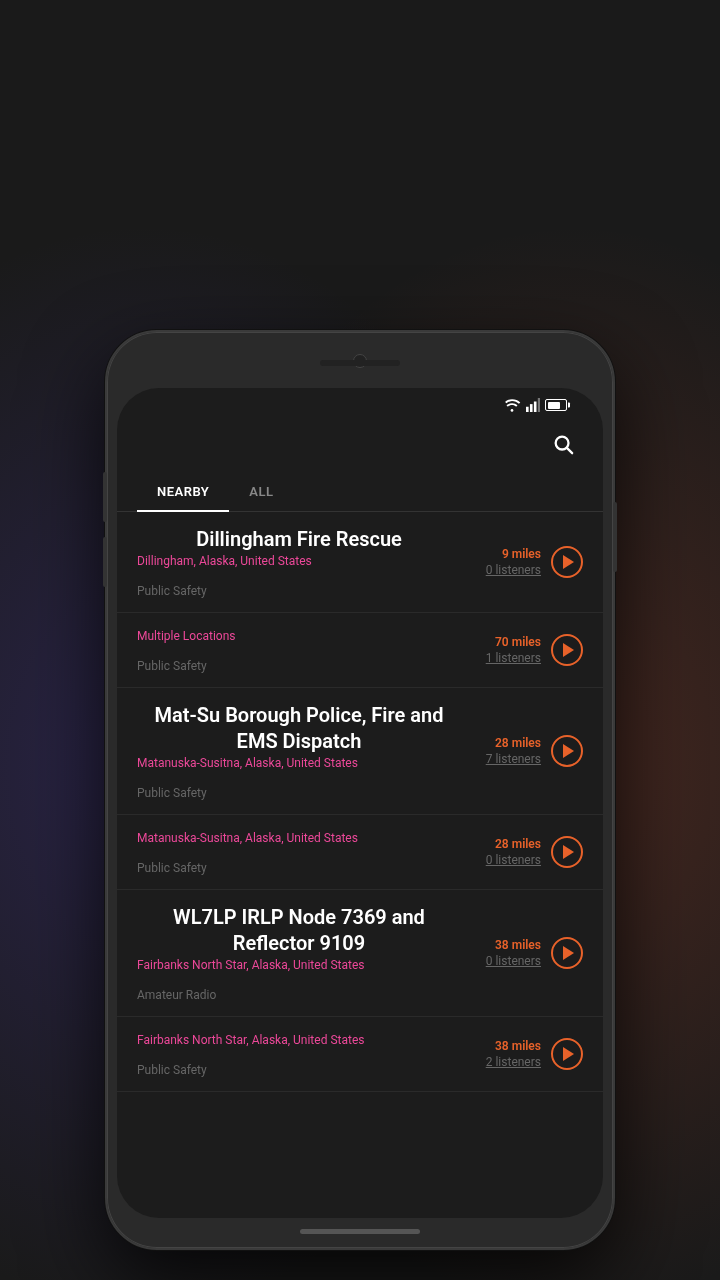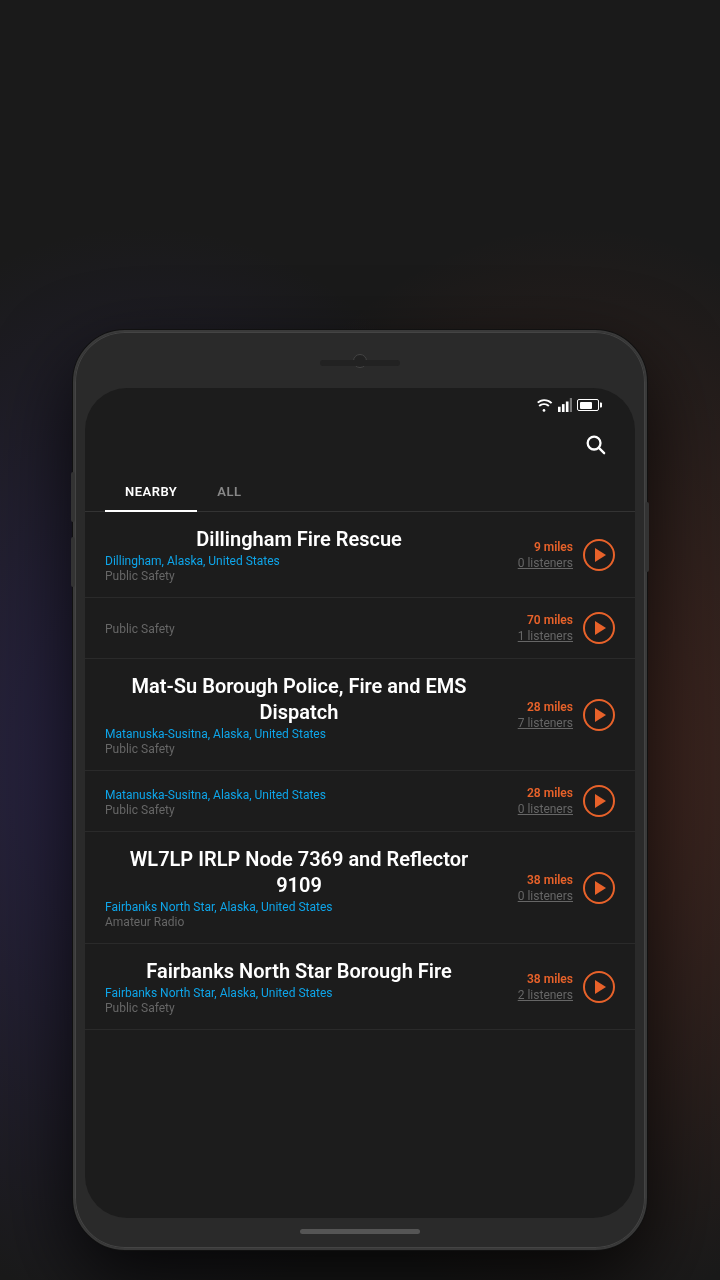--- a/index.html
+++ b/index.html
@@ -41,21 +41,21 @@
       font-weight: 400;
       color: #888888;
       margin-top: 14px;
     }
 
     .phone-wrapper {
       position: absolute;
       top: 330px;
       left: 50%;
       transform: translateX(-50%);
-      width: 574px;
+      width: 510px;
       height: 920px;
       z-index: 3;
     }
 
     .phone-shell {
       position: absolute;
       top: 0; left: 0; right: 0; bottom: 0;
       background: #2a2a2a;
       border-radius: 52px;
       border: 2px solid #3a3a3a;
@@ -284,28 +284,28 @@
     .item-name {
       font-size: 20px;
       font-weight: 600;
       color: #ffffff;
       line-height: 1.3;
       text-align: center;
     }
 
     .item-location {
       font-size: 12px;
-      color: #0ea5e9;
+      color: #ec4899;
       margin-top: 2px;
     }
 
     .item-category {
       font-size: 12px;
       color: #666;
-      margin-top: 1px;
+      margin-top: 16px;
     }
 
     .item-meta {
       display: flex;
       flex-direction: column;
       align-items: flex-end;
       gap: 2px;
       margin: 0 10px;
       min-width: 70px;
       justify-content: center;
@@ -414,20 +414,21 @@
     <div class="item-meta">
       <span class="item-distance">9 miles</span>
       <span class="item-listeners">0 listeners</span>
     </div>
     <div class="play-btn">
       <div class="play-triangle"></div>
     </div>
   </div>
           <div class="list-item">
     <div class="item-info">
+      <div class="item-location">Multiple Locations</div>
       <div class="item-category">Public Safety</div>
     </div>
     <div class="item-meta">
       <span class="item-distance">70 miles</span>
       <span class="item-listeners">1 listeners</span>
     </div>
     <div class="play-btn">
       <div class="play-triangle"></div>
     </div>
   </div>
@@ -467,21 +468,20 @@
     <div class="item-meta">
       <span class="item-distance">38 miles</span>
       <span class="item-listeners">0 listeners</span>
     </div>
     <div class="play-btn">
       <div class="play-triangle"></div>
     </div>
   </div>
           <div class="list-item">
     <div class="item-info">
-      <div class="item-name">Fairbanks North Star Borough Fire</div>
       <div class="item-location">Fairbanks North Star, Alaska, United States</div>
       <div class="item-category">Public Safety</div>
     </div>
     <div class="item-meta">
       <span class="item-distance">38 miles</span>
       <span class="item-listeners">2 listeners</span>
     </div>
     <div class="play-btn">
       <div class="play-triangle"></div>
     </div>

